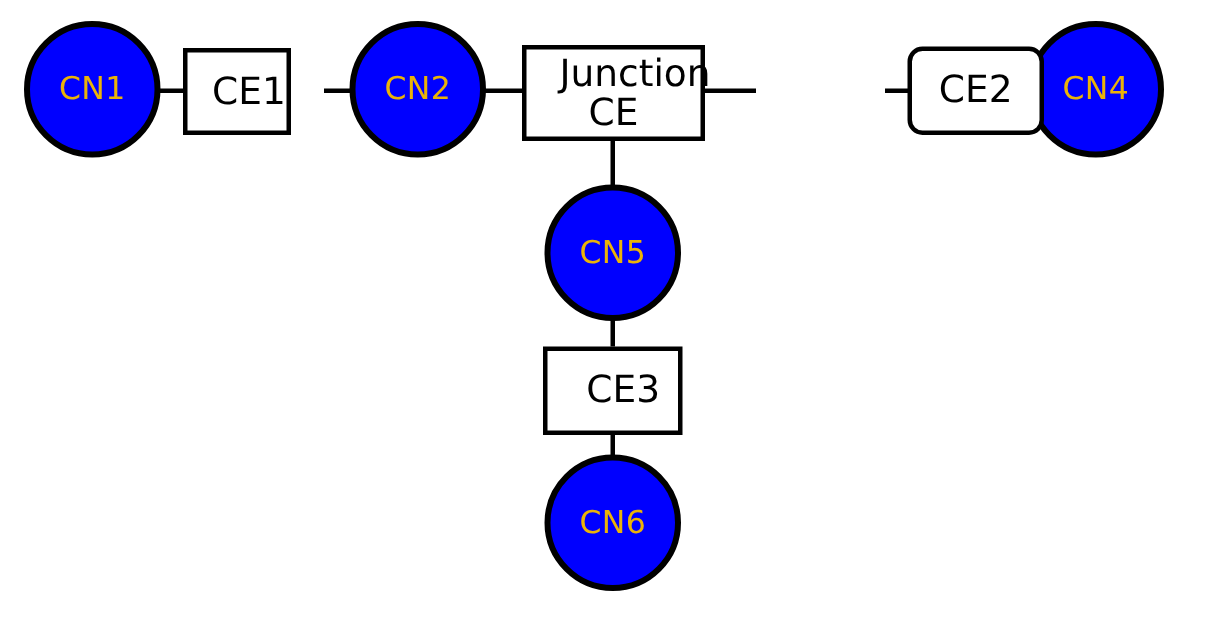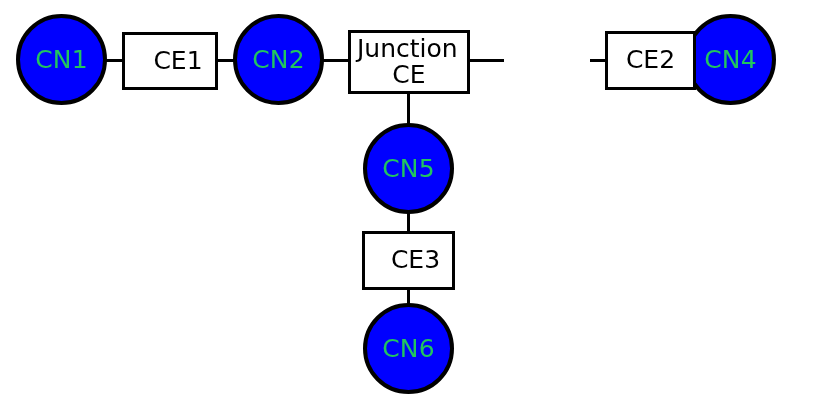--- a/index.html
+++ b/index.html
@@ -25,22 +25,22 @@
     position: absolute;
     border-radius: 50%;
     background: #0000ff;
     border: 4px solid #000000;
     box-sizing: border-box;
     display: flex;
     align-items: center;
     justify-content: center;
   }
   .node-circle .node-label {
-    color: #22c55e;
-    font-size: 25px;
+    color: #eab308;
+    font-size: 21px;
     line-height: 1;
     letter-spacing: 0.2px;
     white-space: nowrap;
     user-select: none;
   }
   .node-box {
     position: absolute;
     background: #ffffff;
     border: 3px solid #000000;
     box-sizing: border-box;
@@ -59,21 +59,21 @@
     flex-direction: column;
     align-items: center;
     justify-content: center;
   }
   .node-box.junction .node-label {
     display: block;
     text-align: center;
   }
   .node-box.junction .line-1 {
     align-self: flex-start;
-    margin-left: 6px;
+    margin-left: 22px;
   }
   .node-box.junction .line-2 {
     align-self: center;
   }
 </style>
 </head>
 <body>
 
 <div id="diagram-canvas">
 
@@ -96,30 +96,30 @@
   <div class="node-circle" style="left:685px; top:14px; width:91px; height:91px;">
     <span class="node-label">CN4</span>
   </div>
   <div class="node-circle" style="left:363px; top:123px; width:91px; height:91px;">
     <span class="node-label">CN5</span>
   </div>
   <div class="node-circle" style="left:363px; top:303px; width:91px; height:91px;">
     <span class="node-label">CN6</span>
   </div>
 
-  <div class="node-box" style="left:122px; top:32px; width:96px; height:58px;padding-left:16px;">
+  <div class="node-box" style="left:122px; top:32px; width:72px; height:58px;padding-left:16px;">
     <span class="node-label">CE1</span>
   </div>
 
   <div class="node-box junction" style="left:348px; top:30px; width:122px; height:64px;">
     <span class="node-label line-1">Junction</span>
     <span class="node-label line-2">CE</span>
   </div>
 
-  <div class="node-box" style="left:605px; top:31px; width:91px; height:59px;">
+  <div class="node-box" style="left:605px; top:31px; width:91px; height:59px;border-radius:10px;">
     <span class="node-label">CE2</span>
   </div>
 
   <div class="node-box" style="left:362px; top:231px; width:93px; height:59px;padding-left:14px;">
     <span class="node-label">CE3</span>
   </div>
 
 </div>
 
 </body></html>

